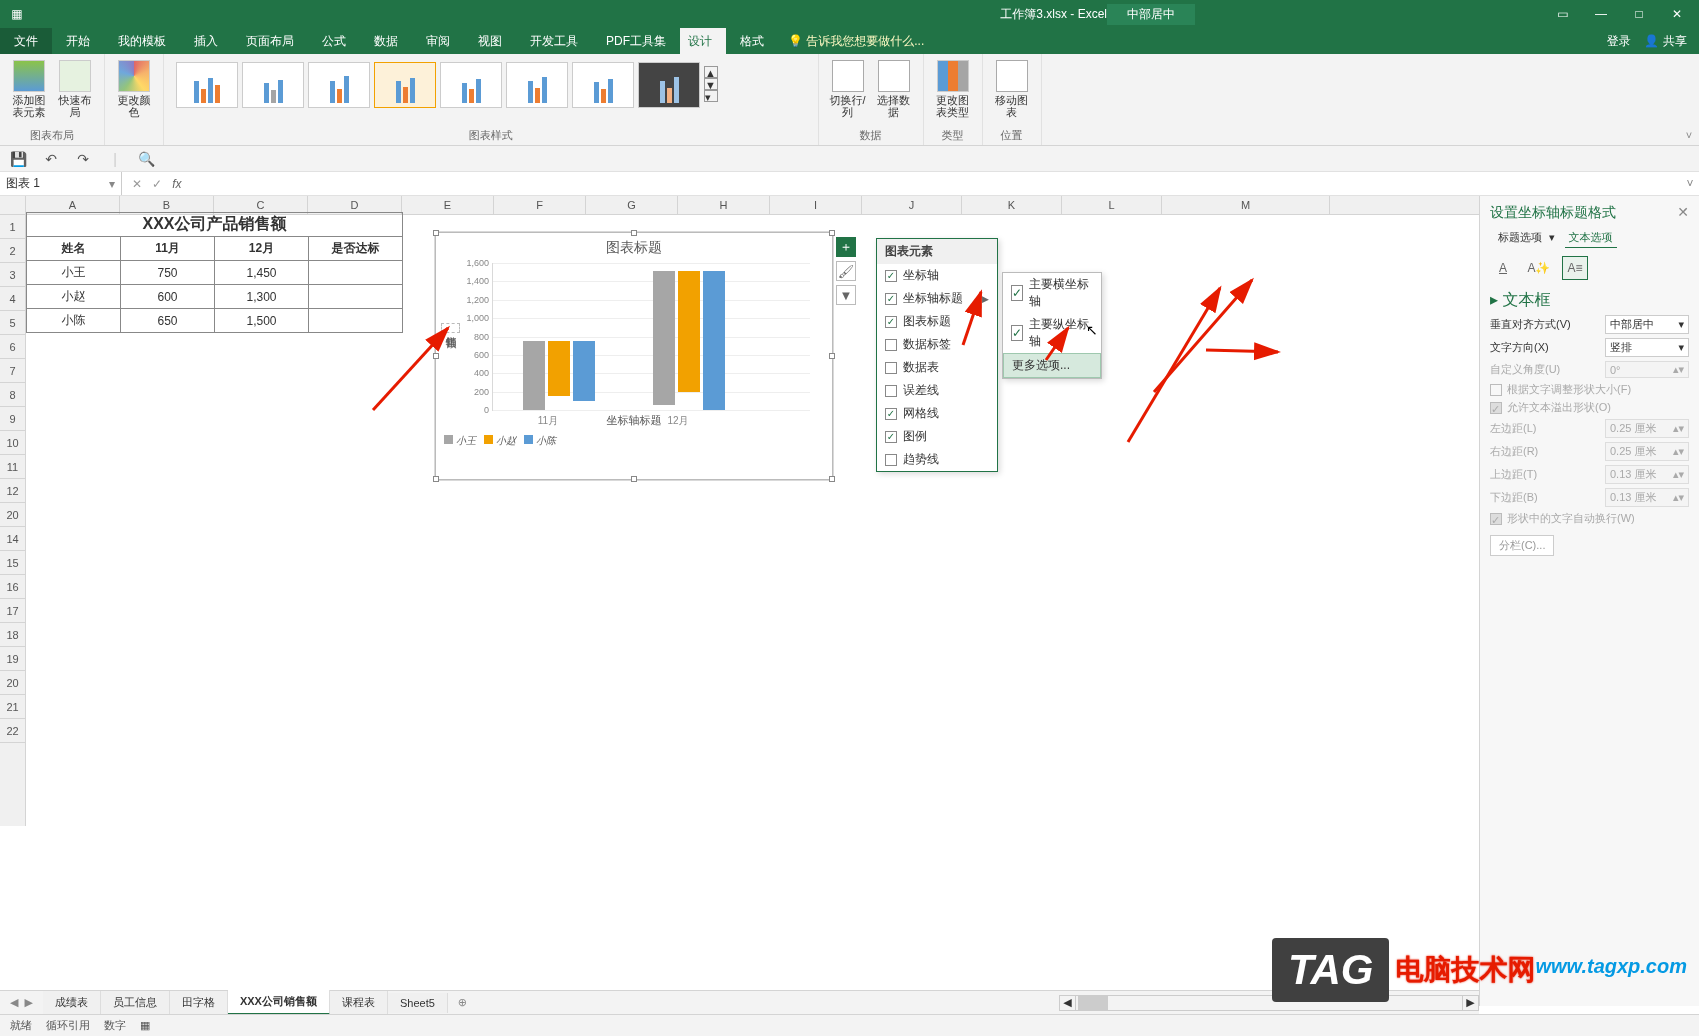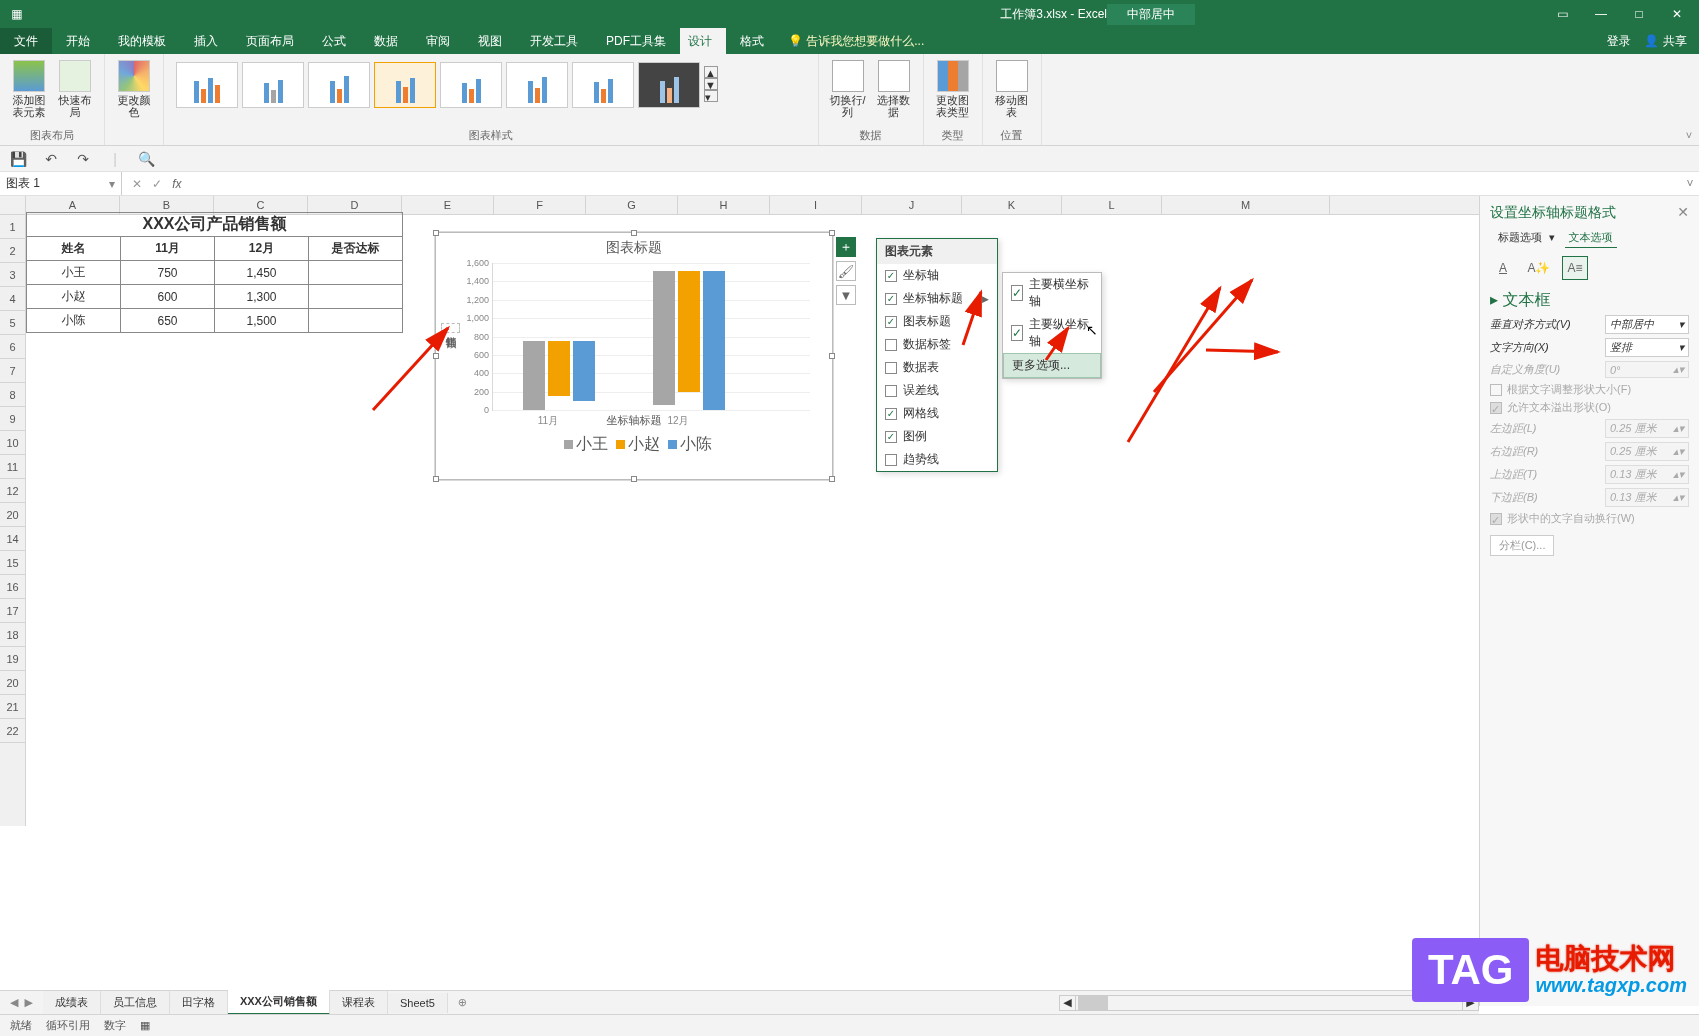--- a/index.html
+++ b/index.html
@@ -63,21 +63,21 @@
 .dtbl { position:absolute; left:0; top:0; }
 .dtbl .title { font-size:16px; font-weight:bold; text-align:center; border:1px solid #888; }
 .dtbl td, .dtbl th { border:1px solid #888; text-align:center; font-size:12px; height:24px; }
 
 
 .chart { position:absolute; left:435px; top:232px; width:398px; height:248px; background:#fff; border:1px solid #bbb; box-shadow:0 0 0 1px #d9d9d9; }
 .chart .selh { position:absolute; width:6px; height:6px; background:#fff; border:1px solid #888; }
 .chart-title { text-align:center; font-size:14px; color:#595959; padding:6px 0; }
 .axis-title-v { position:absolute; left:5px; top:90px; writing-mode:vertical-rl; font-size:11px; color:#595959; border:1px dashed #bbb; padding:4px 1px; }
 .axis-title-h { text-align:center; font-size:11px; color:#595959; padding:2px 0; }
-.legend { text-align:center; font-size:16px; color:#595959; padding:4px 0; }
+.legend { font-size:10px; color:#595959; padding:4px 0;font-style:italic; }
 .legend .k { display:inline-block; width:9px; height:9px; margin:0 3px 0 8px; }
 .plot { height:148px; margin:0 22px 0 56px; position:relative; border-left:1px solid #d9d9d9; border-bottom:1px solid #d9d9d9; }
 .plot .gl { position:absolute; left:0; right:0; border-top:1px solid #eee; }
 .plot .yl { position:absolute; left:-34px; width:30px; text-align:right; font-size:9px; color:#888; transform:translateY(-5px); }
 .plot .bars { position:absolute; bottom:0; display:flex; gap:3px; }
 .plot .bar { width:22px; }
 .plot .xl { position:absolute; top:100%; width:90px; text-align:center; font-size:10px; color:#888; margin-top:4px; }
 
 
 .chart-btns { position:absolute; right:-24px; top:4px; display:flex; flex-direction:column; gap:4px; }
@@ -98,21 +98,21 @@
 .taskpane { position:absolute; right:0; top:196px; bottom:30px; width:220px; background:#f7f7f7; border-left:1px solid #d4d4d4; padding:8px 10px; font-size:12px; }
 .taskpane h3 { color:#217346; font-size:14px; font-weight:normal; margin-bottom:6px; display:flex; justify-content:space-between; }
 .taskpane .tabs { display:flex; gap:6px; margin-bottom:8px; font-size:11px; }
 .taskpane .tabs span { padding:2px 4px; }
 .taskpane .tabs .on { color:#217346; border-bottom:1px solid #217346; }
 .taskpane .icons { display:flex; gap:10px; margin-bottom:10px; }
 .taskpane .icons .ic { width:26px; height:24px; border:1px solid transparent; display:flex; align-items:center; justify-content:center; color:#666; }
 .taskpane .icons .ic.sel { border-color:#217346; background:#e9f2ec; }
 .taskpane .sec { margin:6px 0; }
 .taskpane .sec .hd { font-size:16px; color:#217346; margin-bottom:4px; }
-.taskpane .row { display:flex; align-items:center; justify-content:flex-end; margin:4px 0; font-size:11px; color:#333;font-style:italic; }
+.taskpane .row { display:flex; align-items:center; justify-content:flex-end; margin:4px 0; font-size:11px; color:#333; }
 .taskpane .row .lbl { flex:1; }
 .taskpane .row .val { width:84px; border:1px solid #ccc; background:#fff; padding:1px 4px; font-size:11px; display:flex; justify-content:space-between; align-items:center; }
 .taskpane .row.dis { color:#aaa; }
 .taskpane .row.dis .val { background:#f4f4f4; border-color:#ddd; }
 .taskpane .cbr { display:flex; align-items:center; gap:5px; margin:3px 0; font-size:11px; color:#aaa; }
 .taskpane .cbr .cb { width:12px; height:12px; border:1px solid #bbb; }
 .taskpane .btn { border:1px solid #ccc; padding:2px 8px; background:#fff; font-size:11px; display:inline-block; margin-top:6px; color:#999; }
 
 
 .wstabs { position:absolute; left:0; bottom:22px; right:220px; height:24px; background:#f3f3f3; border-top:1px solid #d4d4d4; display:flex; align-items:center; font-size:11px; }
@@ -122,22 +122,22 @@
 .wstabs .addtab { padding:4px 10px; color:#888; }
 .wstabs .hscroll { margin-left:auto; width:420px; height:16px; border:1px solid #ccc; display:flex; }
 .wstabs .hscroll .tr { width:16px; border-right:1px solid #ccc; text-align:center; }
 .wstabs .hscroll .thumb { width:30px; background:#ccc; margin-left:2px; }
 
 
 .status { position:absolute; left:0; bottom:0; right:0; height:22px; background:#f3f3f3; border-top:1px solid #d4d4d4; display:flex; align-items:center; font-size:11px; color:#555; padding:0 10px; gap:14px; }
 
 
 .tag-wm { position:absolute; right:12px; bottom:34px; display:flex; align-items:center; gap:6px; }
-.tag-wm .box { background:#8b5cf6; color:#fff; font-weight:900; font-size:42px; padding:8px 16px; border-radius:4px; }
-.tag-wm .txt { display:flex; flex-direction:column; line-height:1.1; font-weight:bold; }
+.tag-wm .box { background:#404040; color:#fff; font-weight:900; font-size:42px; padding:8px 16px; border-radius:4px; font-style:italic; }
+.tag-wm .txt { display:flex; flex-direction:row; line-height:1.1; font-weight:bold; }
 .tag-wm .l1 { color:#e61b00; font-size:28px; text-shadow:0 0 2px #e61b00; }
 .tag-wm .l2 { color:#059ae3; font-size:20px; font-style:italic; }
 
 .cursor { position:absolute; left:1086px; top:322px; font-size:14px; color:#000; pointer-events:none; }
 </style>
 </head>
 <body>
 
 <div class="titlebar">
   <div class="qat">

